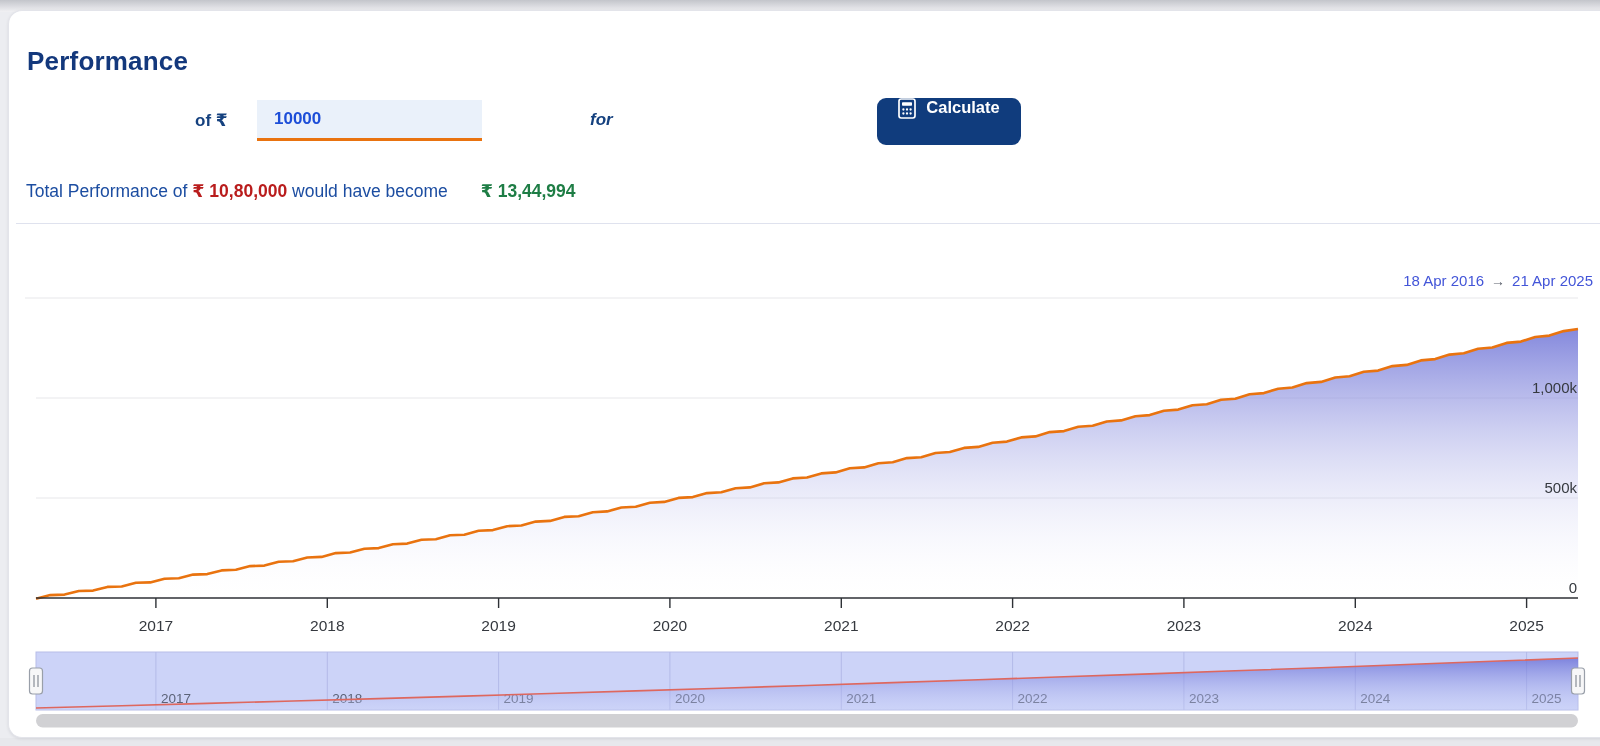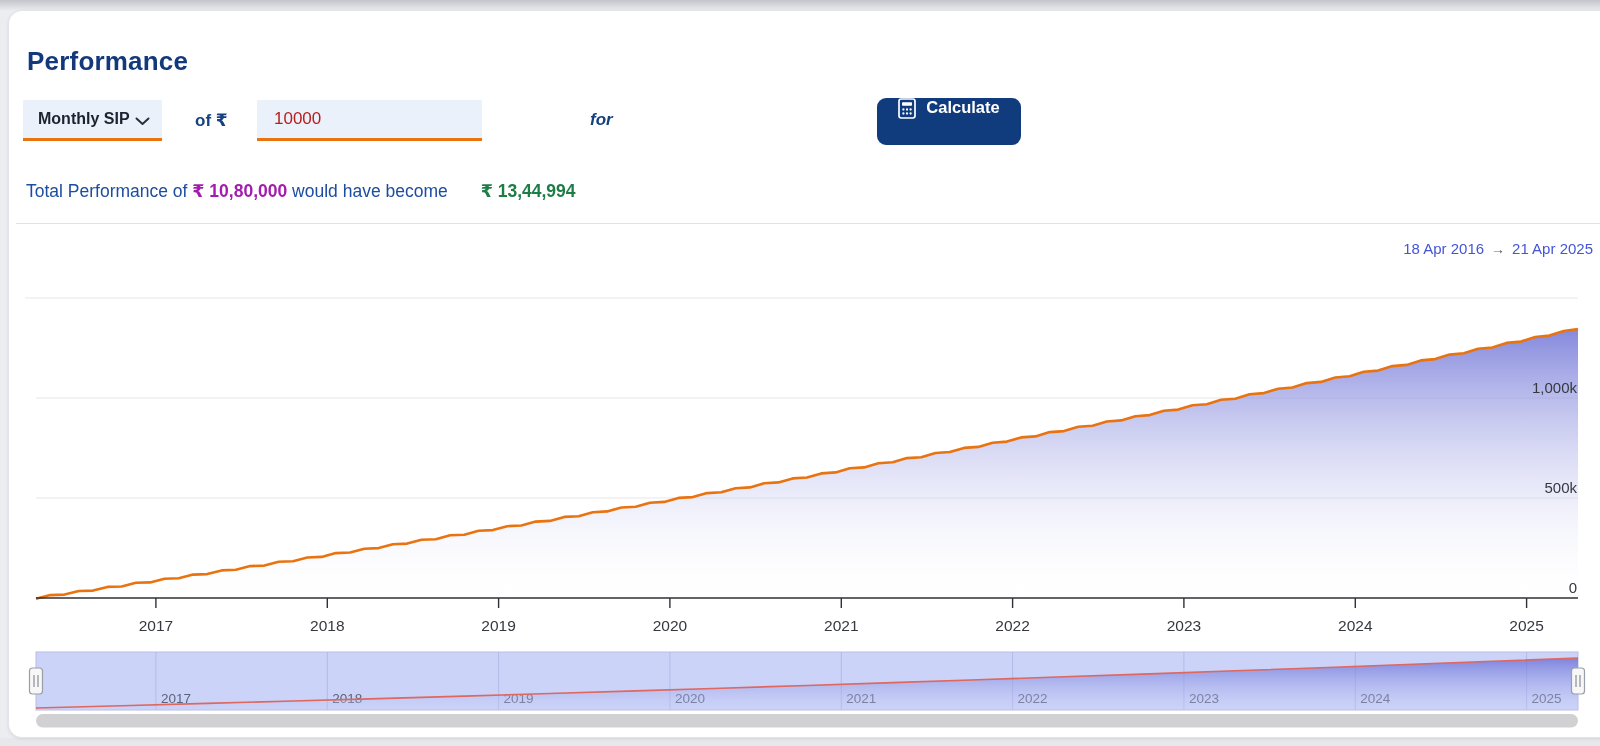--- a/index.html
+++ b/index.html
@@ -24,35 +24,35 @@
   .sel .chev { position:absolute; right:12px; top:17px; }
   .sel-frequency { left:23px; width:139px; border-bottom:3px solid #e9730f; }
   .sel-period   { left:654px; width:183px; border-bottom:3px solid #1d3f8f; }
 
   .inline-label { position:absolute; top:110px; font-size:17px; font-weight:700; color:#15417f; }
   .lbl-of  { left:195px; }
   .lbl-for { left:590px;font-style:italic; }
 
   .amount { position:absolute; left:257px; top:100px; width:225px; height:41px;
             background:#eaf1fa; border:none; border-bottom:3px solid #e9730f;
-            font-family:inherit; font-size:17px; font-weight:400; color:#b91c1c;
+            font-family:inherit; font-size:17px; font-weight:700; color:#1d4ed8;
             padding:0 0 0 17px; outline:none; }
 
   .calc-btn { position:absolute; left:877px; top:98px; width:144px; height:47px;
               background:#103c7d; border:none; border-radius:9px; color:#ffffff;
               display:flex; align-items:flex-start; justify-content:center; gap:10px;
               font-family:inherit; font-size:16.5px; font-weight:600; cursor:pointer; }
 
   .result { position:absolute; left:26px; top:181px; font-size:17.5px; color:#1c4da1; }
-  .result .num { font-weight:700; color:#a21caf;text-align:center; }
+  .result .num { font-weight:700; color:#b91c1c;text-align:center; }
   .result .green { font-weight:700; color:#1e7d45;margin-left:28px; }
 
   .divider { position:absolute; left:16px; top:223px; width:1584px; height:1px; background:#dfe2ee; }
 
-  .date-range { position:absolute; right:7px; top:240px; font-size:15px; color:#4355d8; }
+  .date-range { position:absolute; right:7px; top:272px; font-size:15px; color:#4355d8; }
   .date-range .arrow { color:#5b616c; padding:0 7px; font-size:14px; }
 </style>
 </head>
 <body>
 
 <div class="top-strip"></div>
 <div class="bottom-strip"></div>
 <div class="card"></div>
 
 <svg id="chart" viewBox="0 0 1600 746">
@@ -129,26 +129,20 @@
         <line x1="1576" y1="675" x2="1576" y2="687" stroke="#878d97" stroke-width="1.2"></line>
         <line x1="1580" y1="675" x2="1580" y2="687" stroke="#878d97" stroke-width="1.2"></line>
       </g>
     </g>
     <rect x="36" y="714" width="1542" height="13.5" rx="6.7" fill="#d1d1d4"></rect>
   </svg>
 
 <div class="ui">
   <div class="title">Performance</div>
 
-  <div class="sel sel-frequency">
-    <span class="sel-text">Monthly SIP</span>
-    <svg class="chev" width="15" height="9" viewBox="0 0 15 9">
-      <path d="M1.5 1.5 L7.5 7 L13.5 1.5" fill="none" stroke="#2a2f3a" stroke-width="2" stroke-linecap="round" stroke-linejoin="round"></path>
-    </svg>
-  </div>
 
   <span class="inline-label lbl-of">of ₹</span>
 
   <input class="amount" type="text" value="10000" style="">
 
   <span class="inline-label lbl-for">for</span>
 
 
   <button class="calc-btn">
     <svg width="18" height="21" viewBox="0 0 18 21">

